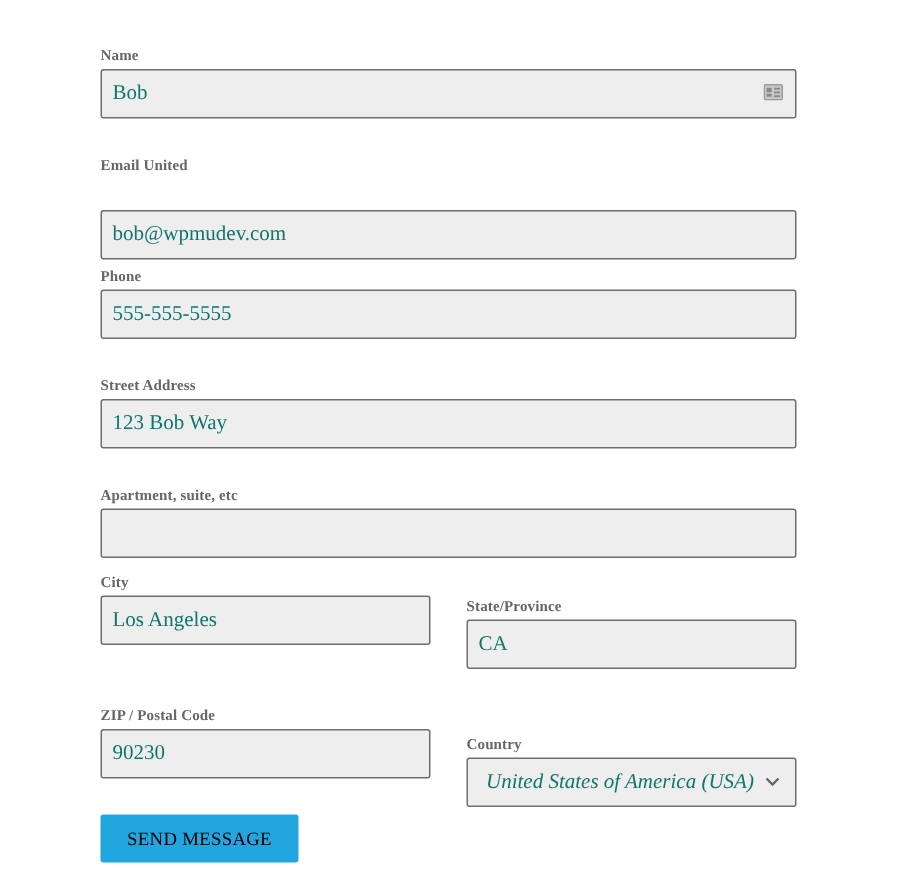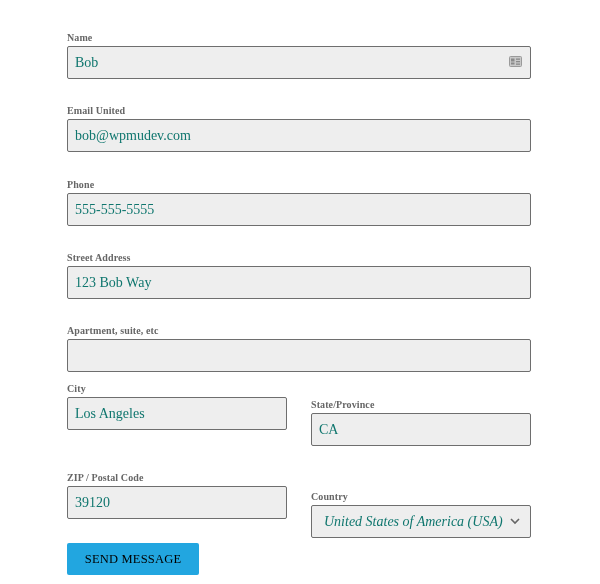--- a/index.html
+++ b/index.html
@@ -39,21 +39,21 @@
     <rect x="2" y="2.5" width="3.5" height="3" fill="#8a8a8a"></rect>
     <rect x="2" y="6.5" width="3.5" height="2" fill="#8a8a8a"></rect>
     <rect x="7" y="2.5" width="4" height="1.3" fill="#8a8a8a"></rect>
     <rect x="7" y="5" width="4" height="1.3" fill="#8a8a8a"></rect>
     <rect x="7" y="7.5" width="4" height="1.3" fill="#8a8a8a"></rect>
   </svg>
 </div>
 
 <div class="field" style="left:67px; top:105px; width:464px; height:47px;">
   <div class="label">Email United</div>
-  <div class="input" style="width:464px;">bob@wpmudev.com</div>
+  <div class="input" style="width:464px;margin-top:21px;">bob@wpmudev.com</div>
 </div>
 
 <div class="field" style="left:67px; top:179px; width:464px; height:47px;">
   <div class="label">Phone</div>
   <div class="input" style="width:464px;">555-555-5555</div>
 </div>
 
 <div class="field" style="left:67px; top:252px; width:464px; height:47px;">
   <div class="label">Street Address</div>
   <div class="input" style="width:464px;">123 Bob Way</div>
@@ -69,21 +69,21 @@
   <div class="input" style="width:220px;">Los Angeles</div>
 </div>
 
 <div class="field" style="left:311px; top:399px; width:220px; height:47px;">
   <div class="label">State/Province</div>
   <div class="input" style="width:220px;">CA</div>
 </div>
 
 <div class="field" style="left:67px; top:472px; width:220px; height:47px;">
   <div class="label">ZIP / Postal Code</div>
-  <div class="input" style="width:220px;">39120</div>
+  <div class="input" style="width:220px;">90230</div>
 </div>
 
 <div class="field" style="left:311px; top:491px; width:220px; height:47px;">
   <div class="label">Country</div>
   <div class="input" style="width:220px;">
     <span class="select-text">United States of America (USA)</span>
     <svg class="chevron" viewBox="0 0 10 8">
       <polyline points="1,2 5,6 9,2" fill="none" stroke="#666" stroke-width="1.6"></polyline>
     </svg>
   </div>

